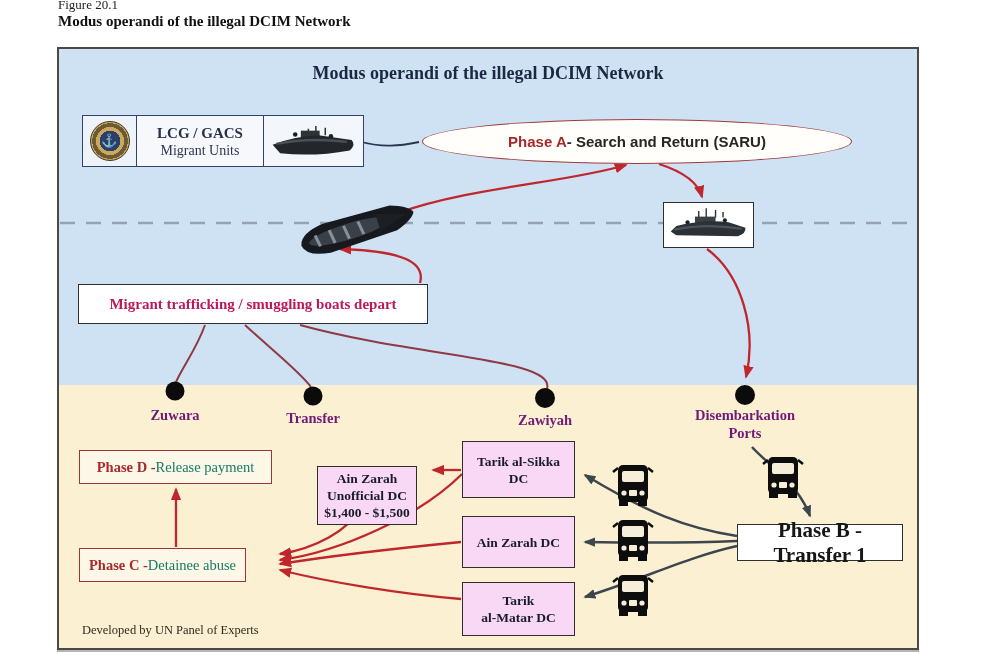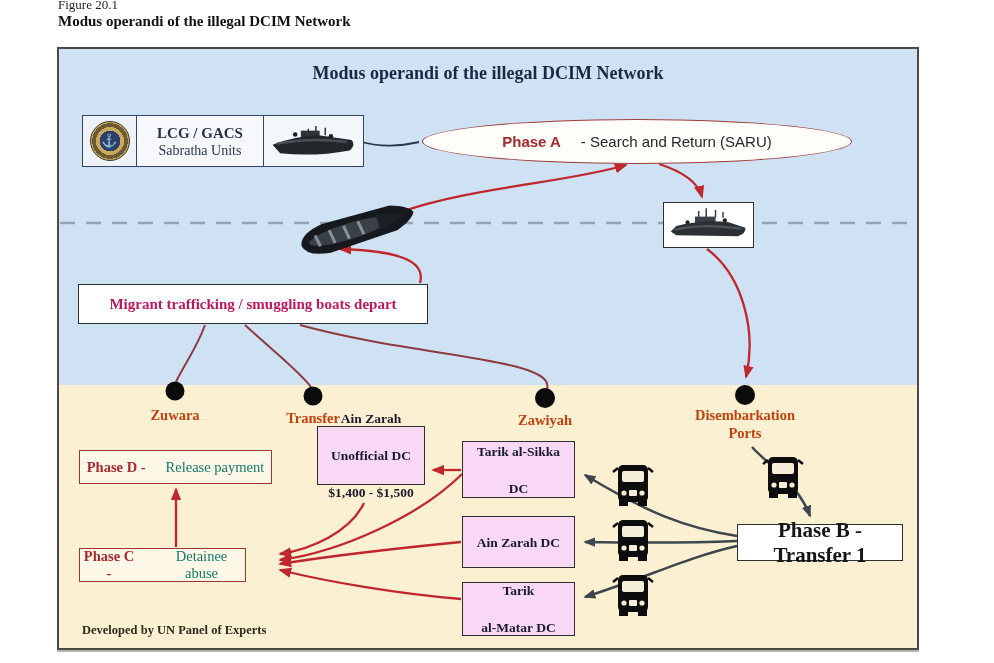--- a/index.html
+++ b/index.html
@@ -8,37 +8,37 @@
   .abs{position:absolute;}
   .hdr-label{font-size:13px;color:#1c1c1c;line-height:14px;}
   .hdr-title{font-size:15px;font-weight:bold;color:#111;line-height:17px;}
   #frame{left:57px;top:47px;width:862px;height:603px;border:2px solid #4a4a42;
          box-sizing:border-box;background:#fcf0d3;box-shadow:0 2px 0 rgba(90,90,90,.45);}
   #sea{position:absolute;left:0;top:0;width:100%;height:336px;background:#cfe2f4;}
   #land{position:absolute;left:0;top:336px;width:100%;bottom:0;background:#fcf0d3;}
   #overlay{position:absolute;left:0;top:0;width:994px;height:663px;z-index:2;pointer-events:none;}
   .lbl{z-index:3;}
   .diagram-title{font-size:18px;font-weight:bold;color:#1c2742;text-align:center;}
-  .boxed{box-sizing:border-box;display:flex;align-items:center;justify-content:center;text-align:center;gap:20px;}
+  .boxed{box-sizing:border-box;display:flex;align-items:center;justify-content:center;text-align:center;}
   .white-box{background:#ffffff;border:1.6px solid #2e2e2e;}
   .phase-box{background:#fdf7e8;border:1.6px solid #9e3434;}
   .dc-box{background:#f8d8f4;border:1.7px solid #2e2e2e;flex-direction:column;
           font-weight:bold;color:#1a1a2e;font-size:13.5px;line-height:17px;}
   .phase-red{color:#a8282c;font-weight:bold;}
   .teal{color:#157a66;font-weight:normal;}
-  .dark-bold{color:#262626;font-weight:normal;}
+  .dark-bold{color:#262626;font-weight:bold;}
   .ellipse{border-radius:50%;background:#fffefb;border:1.7px solid #9e3b3b;
            font-family:"Liberation Sans", sans-serif;font-size:15px;}
-  .port-label{font-size:14.5px;font-weight:bold;color:#c2410c;text-align:center;line-height:18px;}
+  .port-label{font-size:14.5px;font-weight:bold;color:#701a75;text-align:center;line-height:18px;}
   .lcg-wrap{display:flex;background:#f2f5fb;border:1.7px solid #31436b;box-sizing:border-box;}
   .lcg-cell{display:flex;align-items:center;justify-content:center;box-sizing:border-box;}
   .emblem{width:38px;height:38px;border-radius:50%;border:1px solid #3a3a2a;
           background:radial-gradient(circle,#2c3e6b 0 38%,#caa85c 38% 52%,#6b5a33 52% 66%,#caa85c 66% 100%);
           display:flex;align-items:center;justify-content:center;color:#e7d9a8;font-size:13px;}
-  .credit{font-size:12.5px;font-weight:bold;color:#2c2c1e;}
+  .credit{font-size:12.5px;font-weight:normal;color:#2c2c1e;}
 </style>
 </head>
 <body>
 
 <div id="stage">
 
   <div class="abs hdr-label" style="left:58px;top:-2px;">Figure 20.1</div>
   <div class="abs hdr-title" style="left:58px;top:13px;">Modus operandi of the illegal DCIM Network</div>
 
   <div id="frame" class="abs">
@@ -126,21 +126,21 @@
   <div class="abs lbl diagram-title" style="left:57px;top:63px;width:862px;">Modus operandi of the illegal DCIM Network</div>
 
   <div class="abs lbl lcg-wrap" style="left:82px;top:115px;width:282px;height:52px;">
     <div class="lcg-cell" style="width:54px;border-right:1.7px solid #31436b;background:#eef2f9;">
       <div class="emblem">
         <span>⚓</span>
       </div>
     </div>
     <div class="lcg-cell" style="flex:1;flex-direction:column;background:#f6f8fc;">
       <div style="font-size:15px;font-weight:bold;color:#25304a;line-height:18px;">LCG / GACS</div>
-      <div style="font-size:14px;color:#2c3750;line-height:17px;">Sabratha Units</div>
+      <div style="font-size:14px;color:#2c3750;line-height:17px;">Migrant Units</div>
     </div>
     <div class="lcg-cell" style="width:100px;border-left:1.7px solid #31436b;background:#f3f6fb;">
       <svg width="94" height="44" viewBox="0 0 100 44">
         <path d="M52,6 V16 M62,8 V16 M44,9 V16" stroke="#2e3338" stroke-width="1.6"></path>
         <rect x="36" y="11" width="20" height="8" fill="#2e3338"></rect>
         <path d="M6,26 Q30,17 55,16 L90,21 Q95,26 88,32 Q50,39 14,35 Z" fill="#23262b"></path>
         <path d="M10,25 Q45,18 85,23" stroke="#4a5058" stroke-width="2.5" fill="none"></path>
         <circle cx="30" cy="15" r="2.4" fill="#1b1e22"></circle>
           <circle cx="68" cy="17" r="2.4" fill="#1b1e22"></circle>
       </svg>
@@ -178,21 +178,21 @@
       <span class="teal">Release payment</span>
   </div>
 
   <div class="abs lbl boxed phase-box" style="left:79px;top:548px;width:167px;height:34px;font-size:14.5px;">
     <span class="phase-red">Phase C - </span>
       <span class="teal">Detainee abuse</span>
   </div>
 
   <div class="abs lbl boxed white-box" style="left:737px;top:524px;width:166px;height:37px;font-size:21px;font-weight:bold;color:#161616;">Phase B - Transfer 1</div>
 
-  <div class="abs lbl boxed dc-box" style="left:317px;top:426px;width:108px;height:59px;text-align:center;">
+  <div class="abs lbl boxed dc-box" style="left:317px;top:466px;width:100px;height:59px;text-align:center;">
     <div>Ain Zarah</div>
     <div>Unofficial DC</div>
     <div>$1,400 - $1,500</div>
   </div>
   <div class="abs lbl boxed dc-box" style="left:462px;top:441px;width:113px;height:57px;">
     <div>Tarik al-Sikka</div>
     <div>DC</div>
   </div>
   <div class="abs lbl boxed dc-box" style="left:462px;top:516px;width:113px;height:52px;">
     <div>Ain Zarah DC</div>

